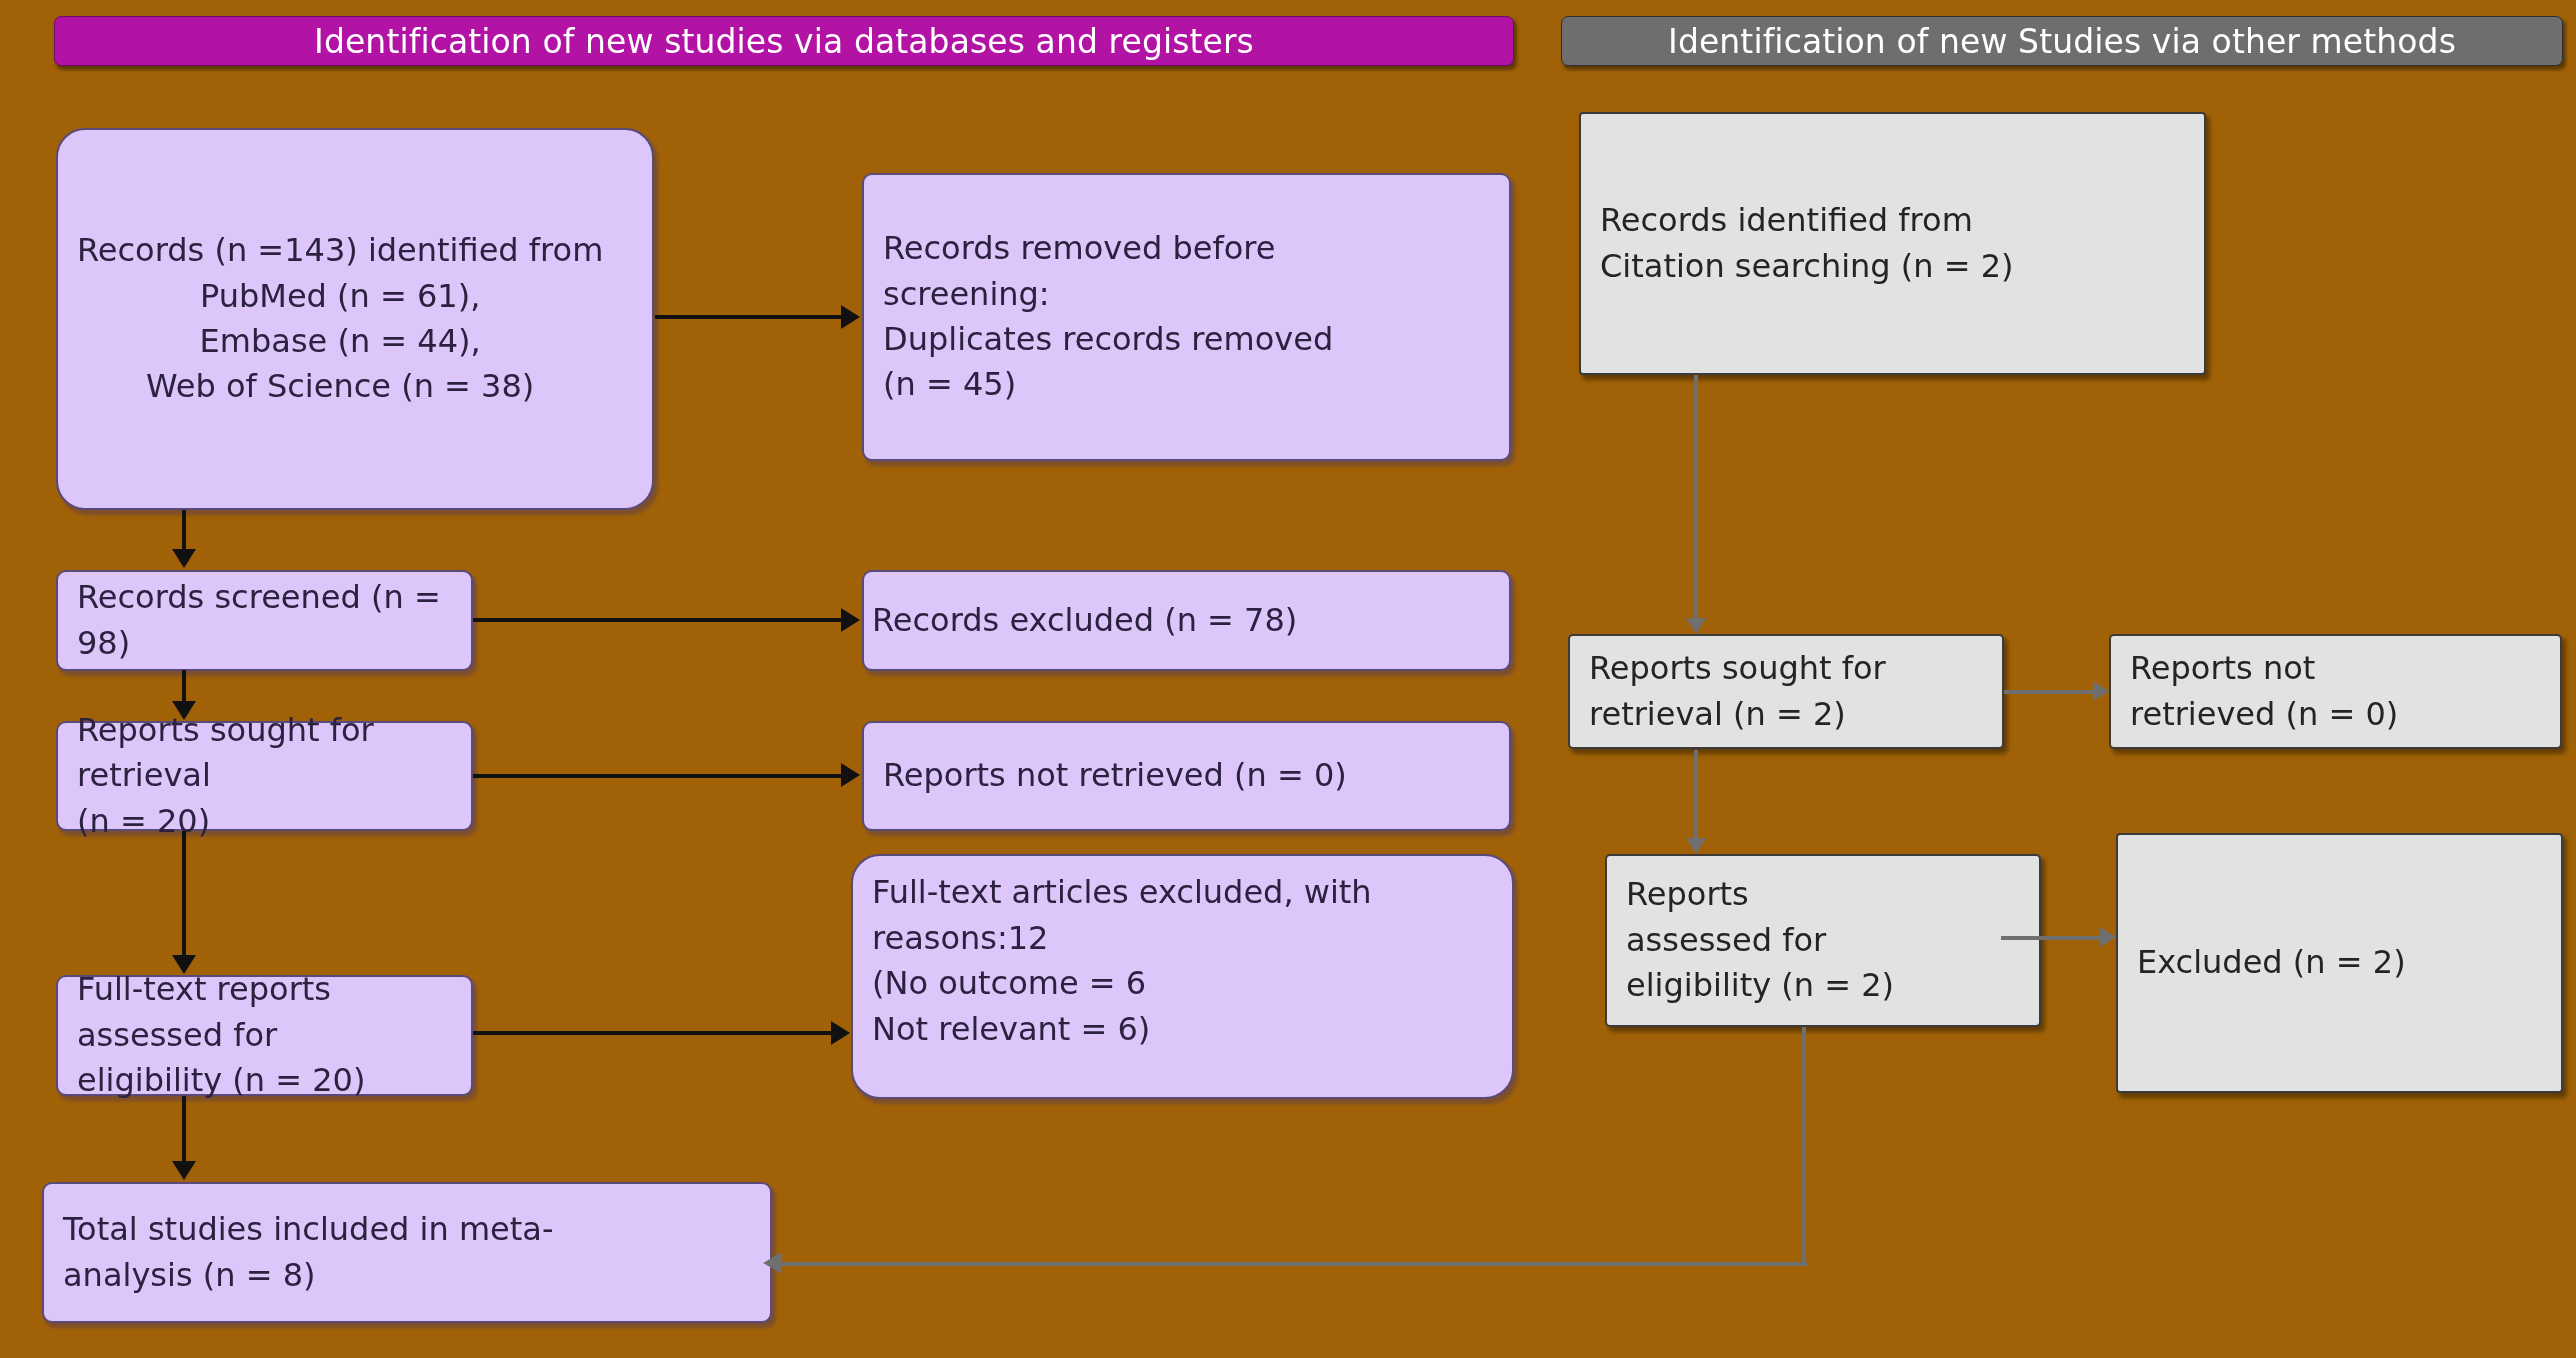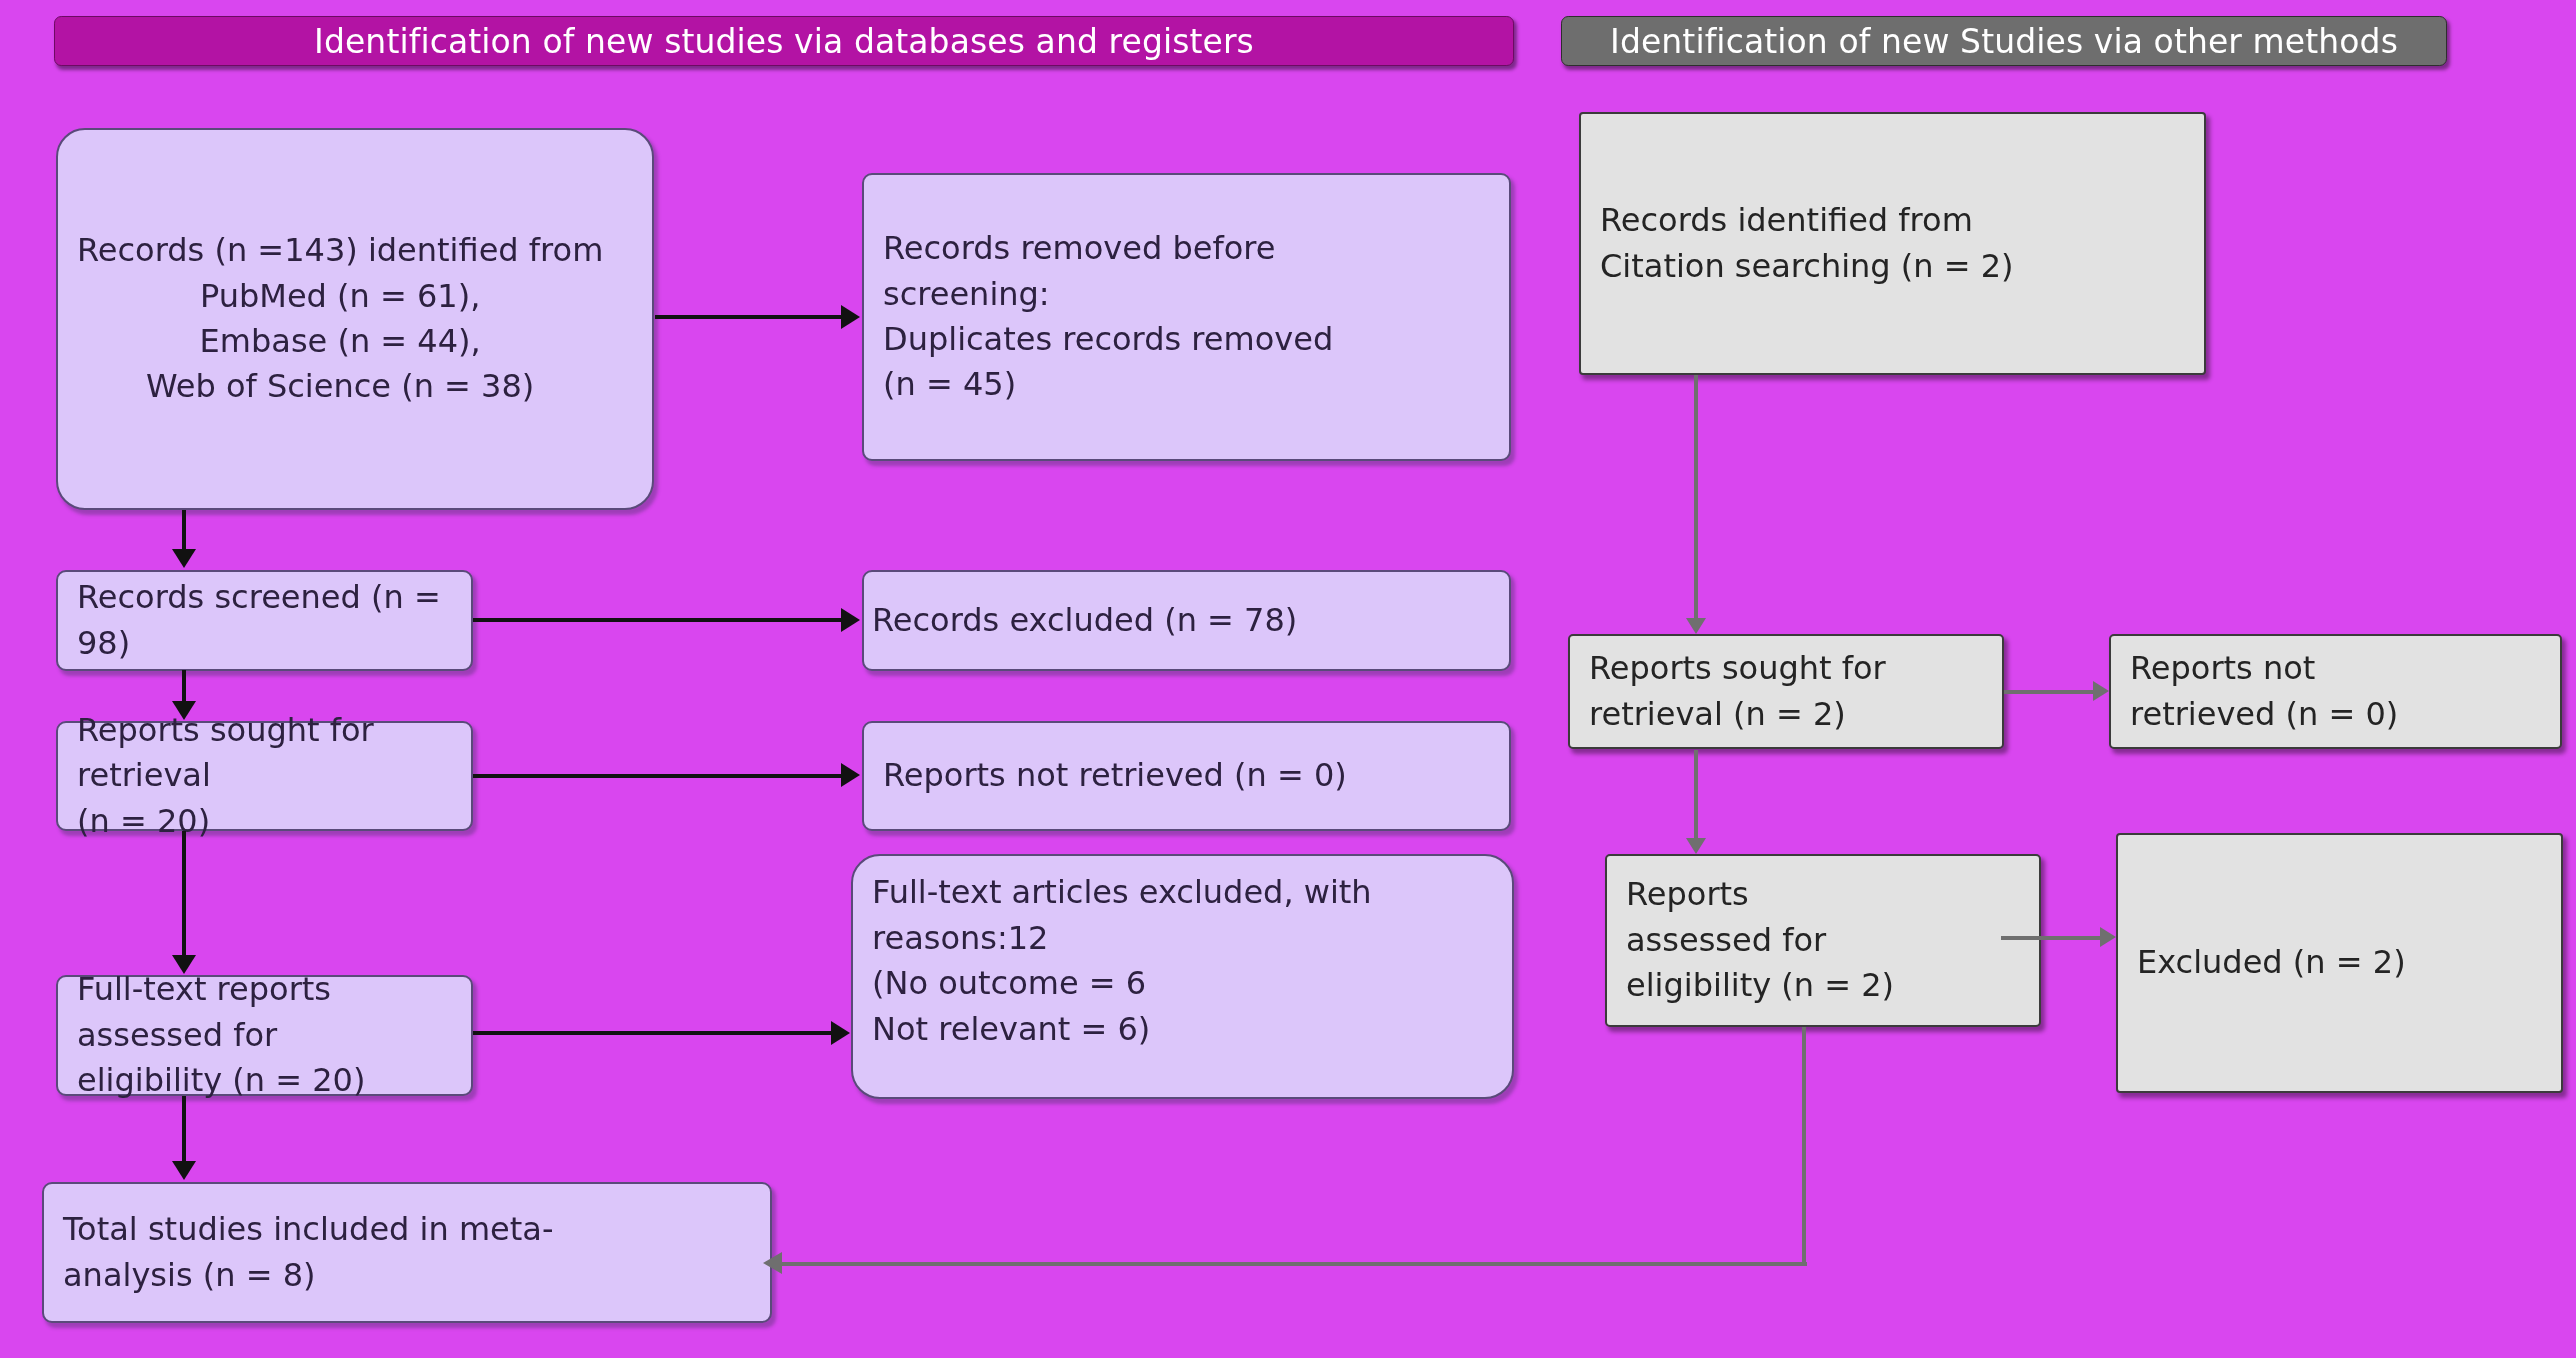--- a/index.html
+++ b/index.html
@@ -4,21 +4,21 @@
 <style>
   html,body{margin:0;padding:0;background:#ffffff;}
   body{
     font-family:"DejaVu Sans", sans-serif;
     -webkit-font-smoothing:antialiased;
   }
   #stage{
     position:relative;
     width:2576px;
     height:1358px;
-    background:#d946ef;
+    background:#a16207;
     overflow:hidden;
   }
   .hdr{
     position:absolute;
     display:flex;
     align-items:center;
     justify-content:center;
     border-radius:7.2px;
     color:#ffffff;
     font-size:33px;
@@ -70,21 +70,21 @@
   .ah-right-g{border-top:10px solid transparent;border-bottom:10px solid transparent;border-left:16px solid #6f6f6f;}
   .ah-left-g{border-top:11.5px solid transparent;border-bottom:11.5px solid transparent;border-right:19px solid #6f6f6f;}
 </style>
 </head>
 <body>
 
 <div id="stage">
 
   <div class="hdr hdr-db" style="left:54px;top:16px;width:1460px;height:50px;">Identification of new studies via databases and registers</div>
 
-  <div class="hdr hdr-other" style="left:1561px;top:16px;width:886px;height:50px;">Identification of new Studies via other methods</div>
+  <div class="hdr hdr-other" style="left:1561px;top:16px;width:1002px;height:50px;">Identification of new Studies via other methods</div>
 
   <div class="bx bx-purple r-lg" style="left:56px;top:128px;width:598px;height:382px;text-align:center;">Records (n =143) identified from
 PubMed (n = 61),
 Embase (n = 44),
 Web of Science (n = 38)</div>
 
   <div class="bx bx-purple" style="left:862px;top:173px;width:649px;height:288px;">Records removed before
 screening:
 Duplicates records removed
 (n = 45)</div>

